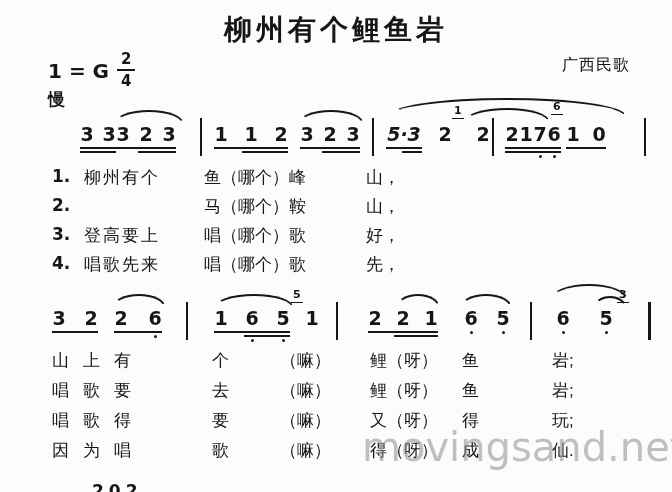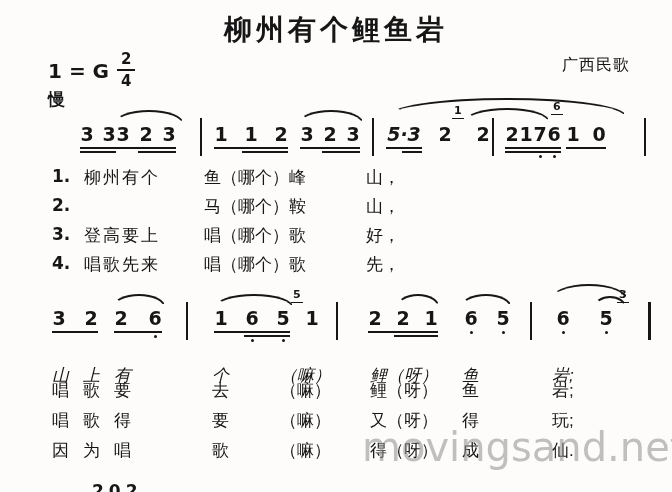--- a/index.html
+++ b/index.html
@@ -299,21 +299,21 @@
       <div class="dots">
           <span class="dslot on"></span>
         </div>
     </div>
     <span class="grace" style="left:617px; top:2px;">3</span>
     <div class="slur" style="left:550px; top:-2px; width:78px; height:16px;"></div>
     <div class="slur" style="left:594px; top:10px; width:32px; height:11px;"></div>
     <div class="bar end" style="left:648px;"></div>
   </div>
 
-  <div class="lrow" style="top:364px;font-style:italic;">
+  <div class="lrow" style="top:349px;">
     <span class="d1">山上有</span>
     <span class="d2">个</span>
     <span class="d3">（嘛）</span>
     <span class="d4">鲤（呀）</span>
     <span class="d5">鱼</span>
     <span class="d6">岩;</span>
   </div>
   <div class="lrow" style="top:379px;">
     <span class="d1">唱歌要</span>
     <span class="d2">去</span>

